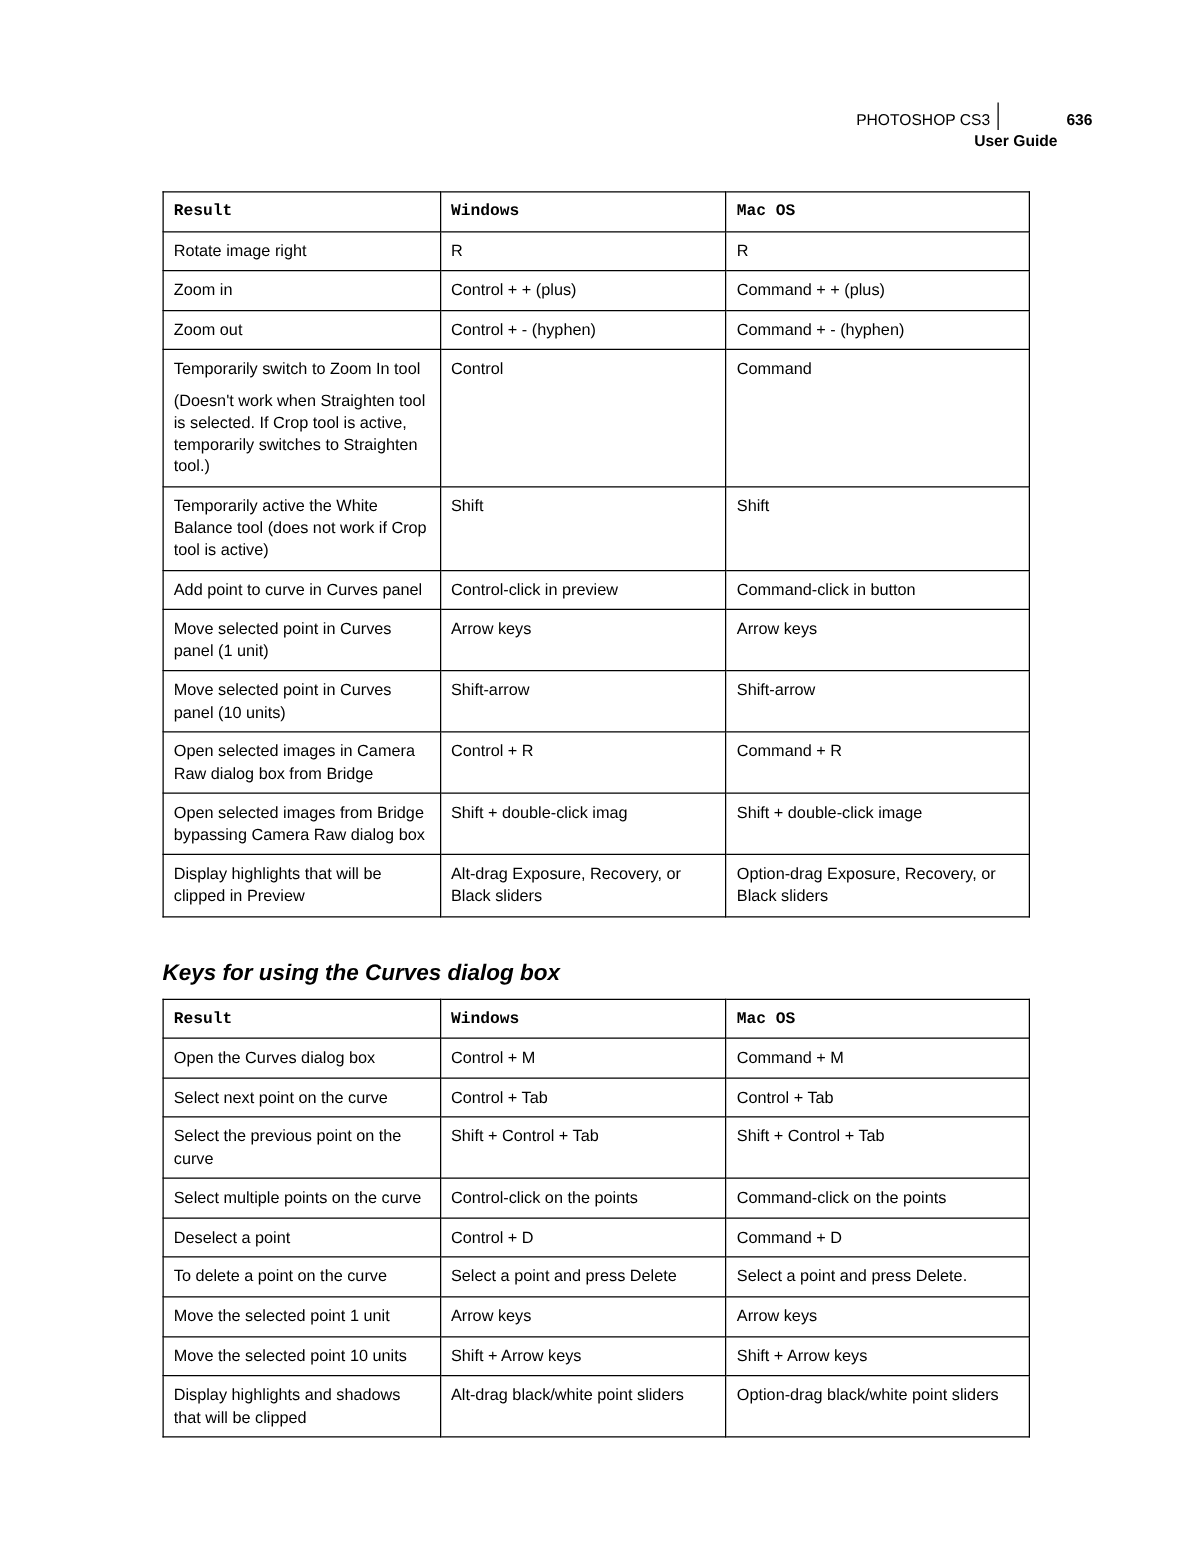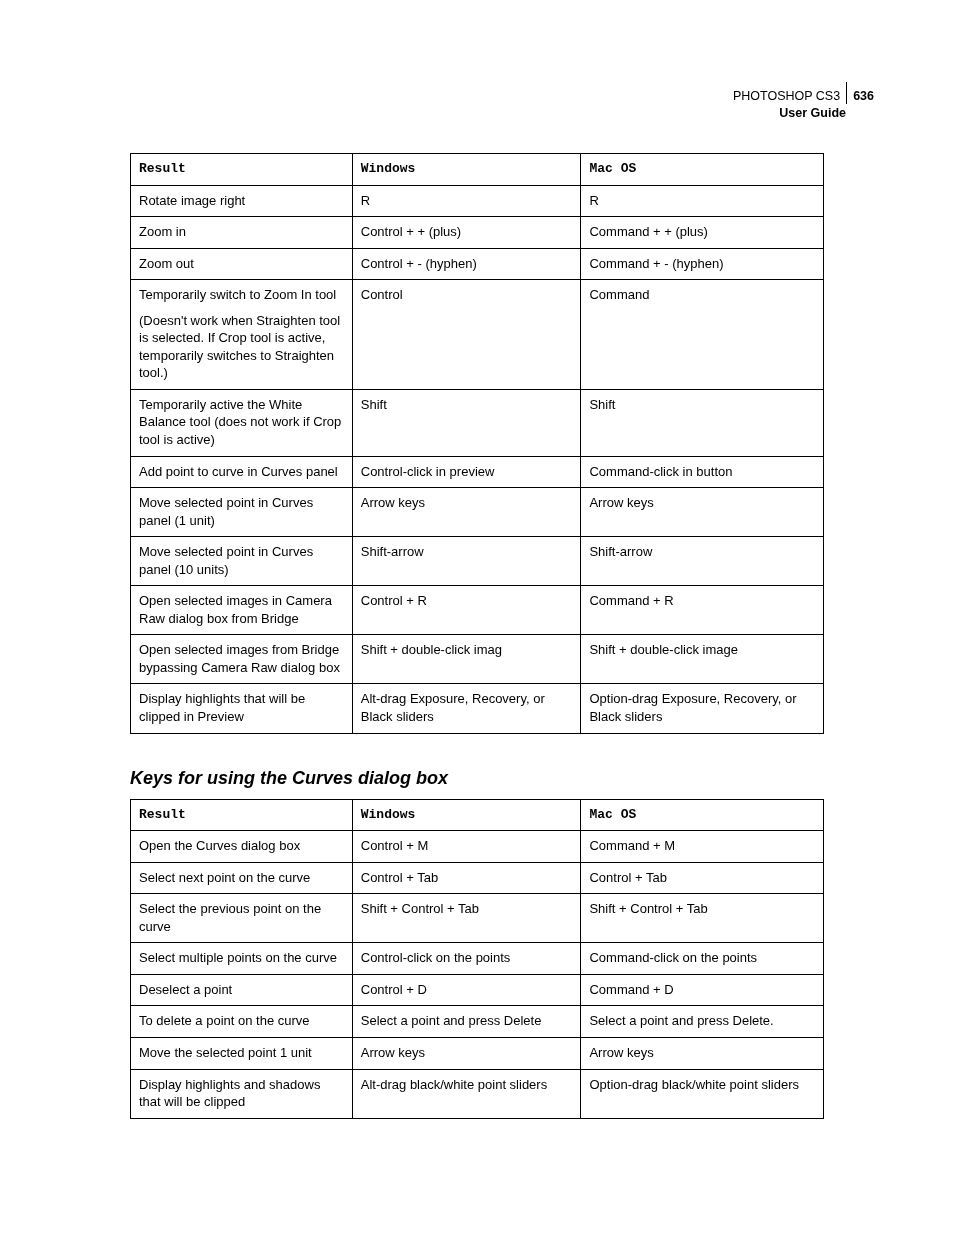--- a/index.html
+++ b/index.html
@@ -34,20 +34,21 @@
     width: 1px;
     height: 22px;
     background: #000;
     margin: 0 6px;
     vertical-align: middle;
     position: relative;
     top: 4px;
   }
   .running-head .pnum {
     font-weight: 700;
+    margin-left: 48px;
   }
   .running-head .guide {
     font-weight: 700;
     padding-right: 28px;
   }
   .content {
     margin-top: 75px;
   }
   table.shortcuts {
     width: 100%;
@@ -214,20 +215,25 @@
             <td>To delete a point on the curve</td>
             <td>Select a point and press Delete</td>
             <td>Select a point and press Delete.</td>
           </tr>
         <tr>
             <td>Move the selected point 1 unit</td>
             <td>Arrow keys</td>
             <td>Arrow keys</td>
           </tr>
         <tr>
+            <td>Move the selected point 10 units</td>
+            <td>Shift + Arrow keys</td>
+            <td>Shift + Arrow keys</td>
+          </tr>
+        <tr>
             <td>Display highlights and shadows that will be clipped</td>
             <td>Alt-drag black/white point sliders</td>
             <td>Option-drag black/white point sliders</td>
           </tr>
       </tbody>
     </table>
 
   </div>
 </div>
 

